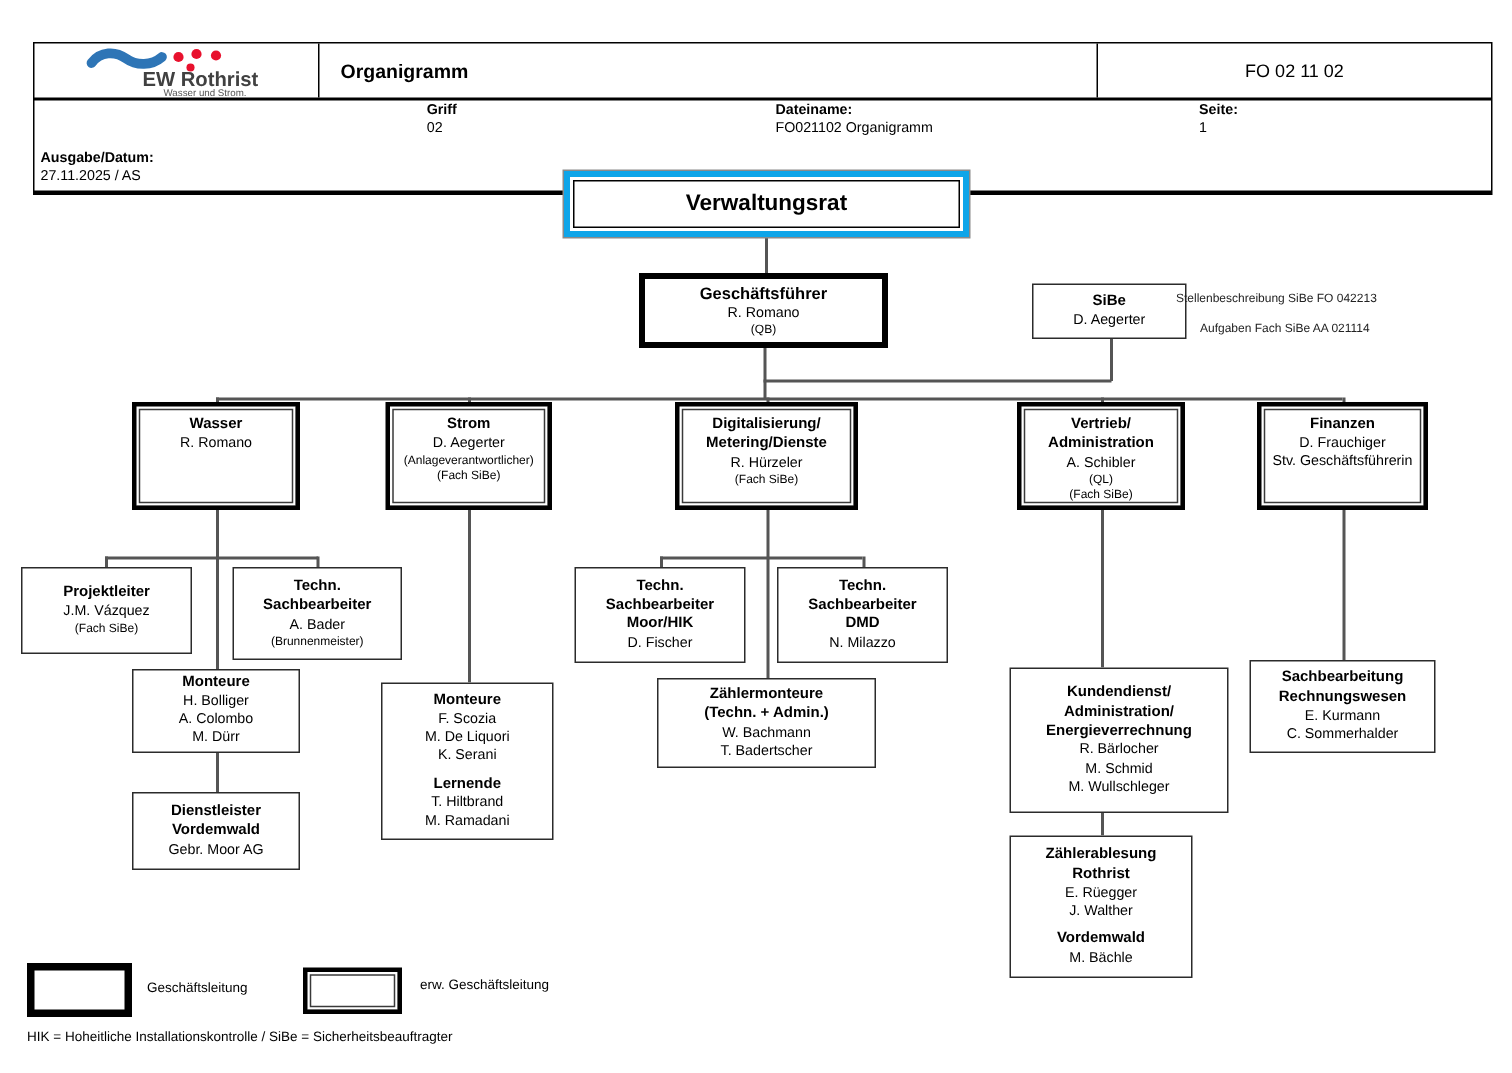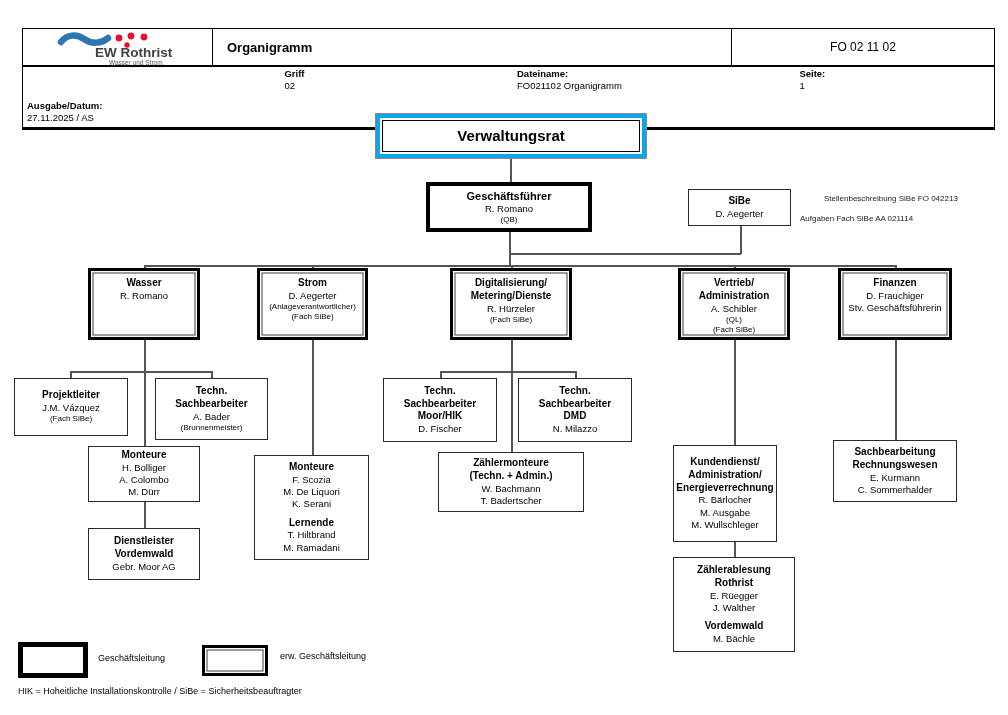--- a/index.html
+++ b/index.html
@@ -124,21 +124,21 @@
   <div class="obox b-thick" style="left:426px;top:182px;width:166px;height:50px;">
     <div class="t-title11">Geschäftsführer</div>
     <div class="t-name">R. Romano</div>
     <div class="t-small">(QB)</div>
   </div>
 
   <div class="obox b-plain" style="left:688px;top:189px;width:103px;height:37px;">
     <div class="t-title">SiBe</div>
     <div class="t-name">D. Aegerter</div>
   </div>
-  <div class="annot" style="left:824px;top:194px;text-align:center;">Stellenbeschreibung SiBe FO 042213</div>
+  <div class="annot" style="left:784px;top:194px;text-align:center;">Stellenbeschreibung SiBe FO 042213</div>
   <div class="annot" style="left:800px;top:214px;">Aufgaben Fach SiBe AA 021114</div>
 
   <div class="obox b-erw" style="left:88px;top:268px;width:112px;height:72px;justify-content:flex-start;padding-top:6px;">
     <div class="t-title">Wasser</div>
     <div class="t-name">R. Romano</div>
   </div>
 
   <div class="obox b-erw" style="left:257px;top:268px;width:111px;height:72px;justify-content:flex-start;padding-top:6px;">
     <div class="t-title">Strom</div>
     <div class="t-name">D. Aegerter</div>
@@ -217,26 +217,26 @@
     <div class="t-name">N. Milazzo</div>
   </div>
 
   <div class="obox b-plain" style="left:438px;top:452px;width:146px;height:60px;">
     <div class="t-title">Zählermonteure</div>
     <div class="t-title">(Techn. + Admin.)</div>
     <div class="t-name">W. Bachmann</div>
     <div class="t-name">T. Badertscher</div>
   </div>
 
-  <div class="obox b-plain" style="left:673px;top:445px;width:104px;height:97px;">
+  <div class="obox b-plain" style="left:673px;top:445px;width:146px;height:97px;">
     <div class="t-title">Kundendienst/</div>
     <div class="t-title">Administration/</div>
     <div class="t-title">Energieverrechnung</div>
     <div class="t-name">R. Bärlocher</div>
-    <div class="t-name">M. Ausgabe</div>
+    <div class="t-name">M. Schmid</div>
     <div class="t-name">M. Wullschleger</div>
   </div>
 
   <div class="obox b-plain" style="left:673px;top:557px;width:122px;height:95px;">
     <div class="t-title">Zählerablesung</div>
     <div class="t-title">Rothrist</div>
     <div class="t-name">E. Rüegger</div>
     <div class="t-name">J. Walther</div>
     <div class="t-title gap6">Vordemwald</div>
     <div class="t-name">M. Bächle</div>

